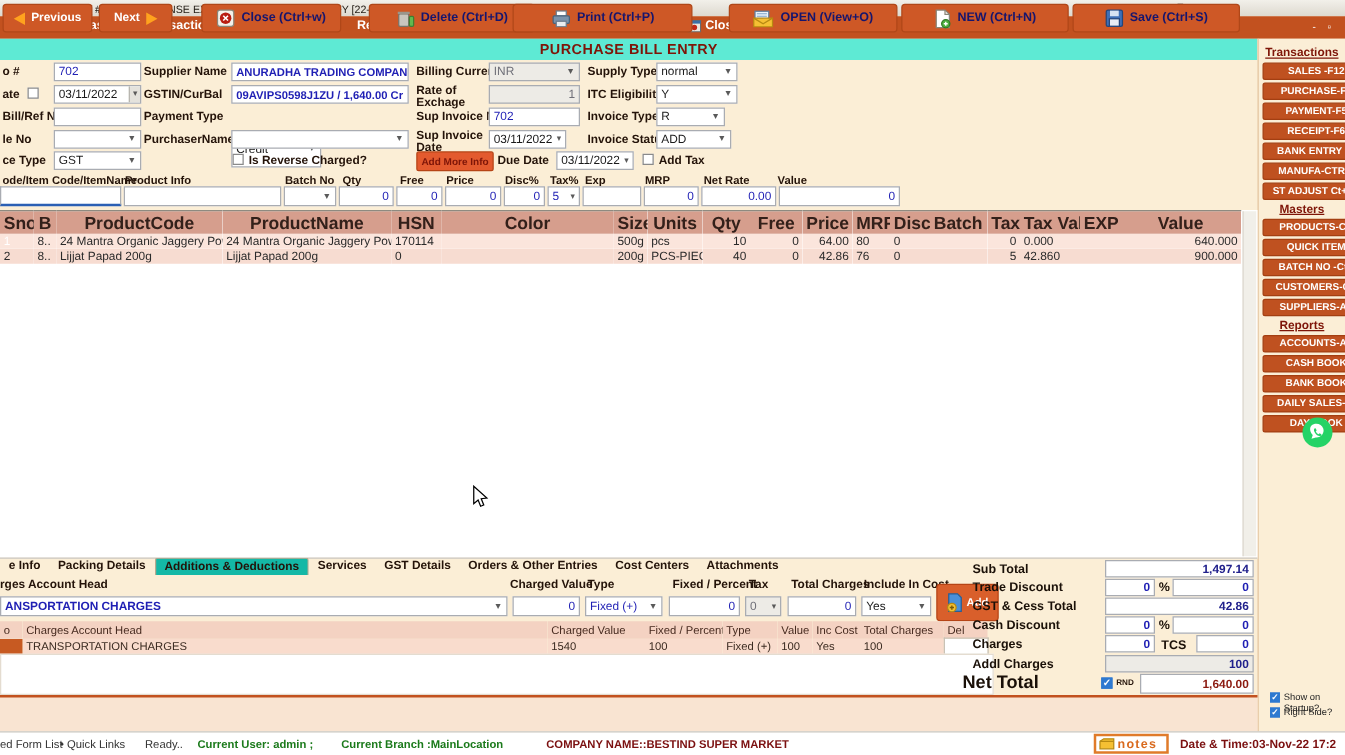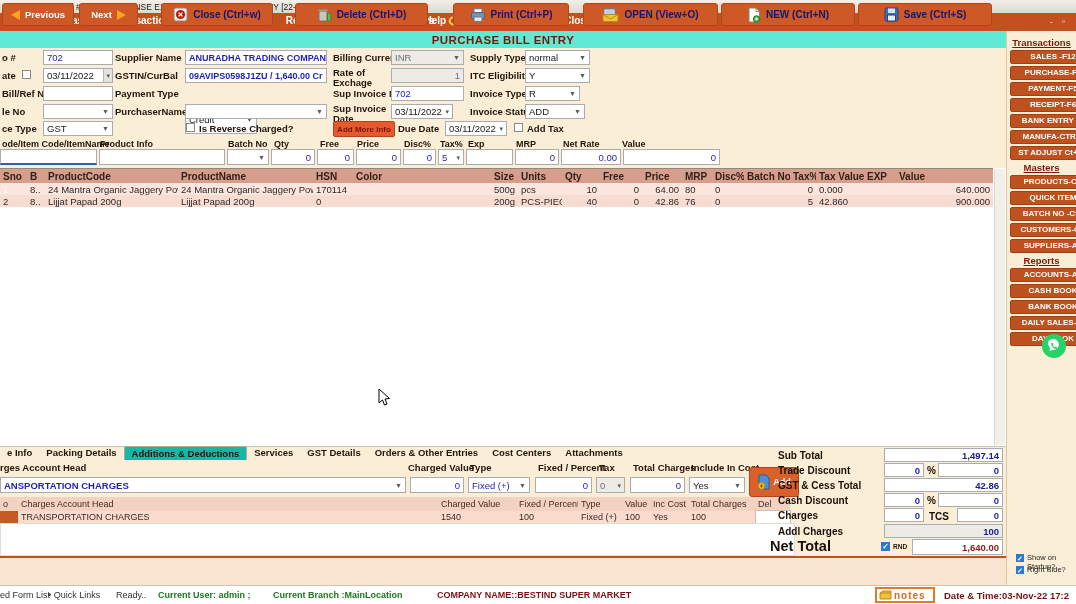--- a/index.html
+++ b/index.html
@@ -31,22 +31,22 @@
   .minibtn{position:absolute;font-size:8px;color:#fff}
   
   .sbtn{display:block;width:84px;height:12px;margin:2px auto 2px 3px;background:#BF5120;border:1px solid #A33F12;
         border-radius:2px;color:#fff;font-weight:bold;font-size:8px;text-align:center;line-height:12px;
         white-space:nowrap;overflow:hidden}
   .sheader{display:block;text-align:center;font-weight:bold;font-size:9.5px;color:#7E1508;text-decoration:underline;margin:2px 0 1px}
   .sidebar{position:absolute;left:1006px;top:31px;width:70px;height:573px;background:#FBEED6;border-left:1px solid #E3C49E;box-sizing:border-box;padding-top:4px}
   
   table{border-collapse:collapse;table-layout:fixed}
   .items{position:absolute;left:0;top:168px;width:993px;font-size:9.5px;border-top:1px solid #8E8A80}
-  .items th{background:#D69E8D;color:#33201A;font-weight:600;text-align:left;padding:1px 3px;height:12px;
-            white-space:nowrap;overflow:hidden;font-size:10px}
+  .items th{background:#D69E8D;color:#33201A;font-weight:600;text-align:center;padding:1px 3px;height:12px;
+            white-space:nowrap;overflow:hidden;font-size:14px}
   .items td{padding:0 3px;height:12px;white-space:nowrap;overflow:hidden;color:#2A2A2A}
   .items tr.r1 td{background:#FBE5DC}
   .items tr.r2 td{background:#F7DCD1}
   .items td.sel{background:#2F62C4;color:#fff}
   .ta-r{text-align:right}
   .tablezone{position:absolute;left:0;top:168px;width:1006px;height:278px;background:#fff;border-bottom:1px solid #C9C2B6}
   .vscroll{position:absolute;left:994px;top:169px;width:10px;height:276px;background:#F1EFE9;border-left:1px solid #DCD8CE}
   
   .tabs{position:absolute;left:0;top:446px;height:14px;display:flex;font-size:9.5px;font-weight:bold;color:#241309}
   .tab{padding:1px 7px;white-space:nowrap}
@@ -514,21 +514,21 @@
   <span>Close (Ctrl+w)</span>
 </div>
 <div class="abtn" style="left:295px;width:133px">
   <svg class="icon" width="15" height="15" viewBox="0 0 15 15">
       <rect x="2" y="4" width="8" height="10" rx="1" fill="#C9C6BE" stroke="#77746B"></rect>
       <rect x="1.2" y="2.4" width="9.6" height="1.8" fill="#9A968C"></rect>
       <rect x="10.5" y="6" width="3.4" height="8" rx="1" fill="#63B84F" stroke="#3E7F31"></rect>
     </svg>
   <span>Delete (Ctrl+D)</span>
 </div>
-<div class="abtn" style="left:453px;width:116px">
+<div class="abtn" style="left:410px;width:144px">
   <svg class="icon" width="16" height="14" viewBox="0 0 16 14">
       <rect x="4" y="0.8" width="8" height="4" fill="#fff" stroke="#6B7B8C"></rect>
       <rect x="1.5" y="4.6" width="13" height="6" rx="1" fill="#7A93AC" stroke="#4A627A"></rect>
       <rect x="4" y="9" width="8" height="4.4" fill="#E8ECF0" stroke="#6B7B8C"></rect>
     </svg>
   <span>Print (Ctrl+P)</span>
 </div>
 <div class="abtn" style="left:583px;width:135px">
   <svg class="icon" width="17" height="14" viewBox="0 0 17 14">
       <rect x="2" y="1" width="11" height="8" fill="#E9F2FA" stroke="#5E7FA0"></rect>

